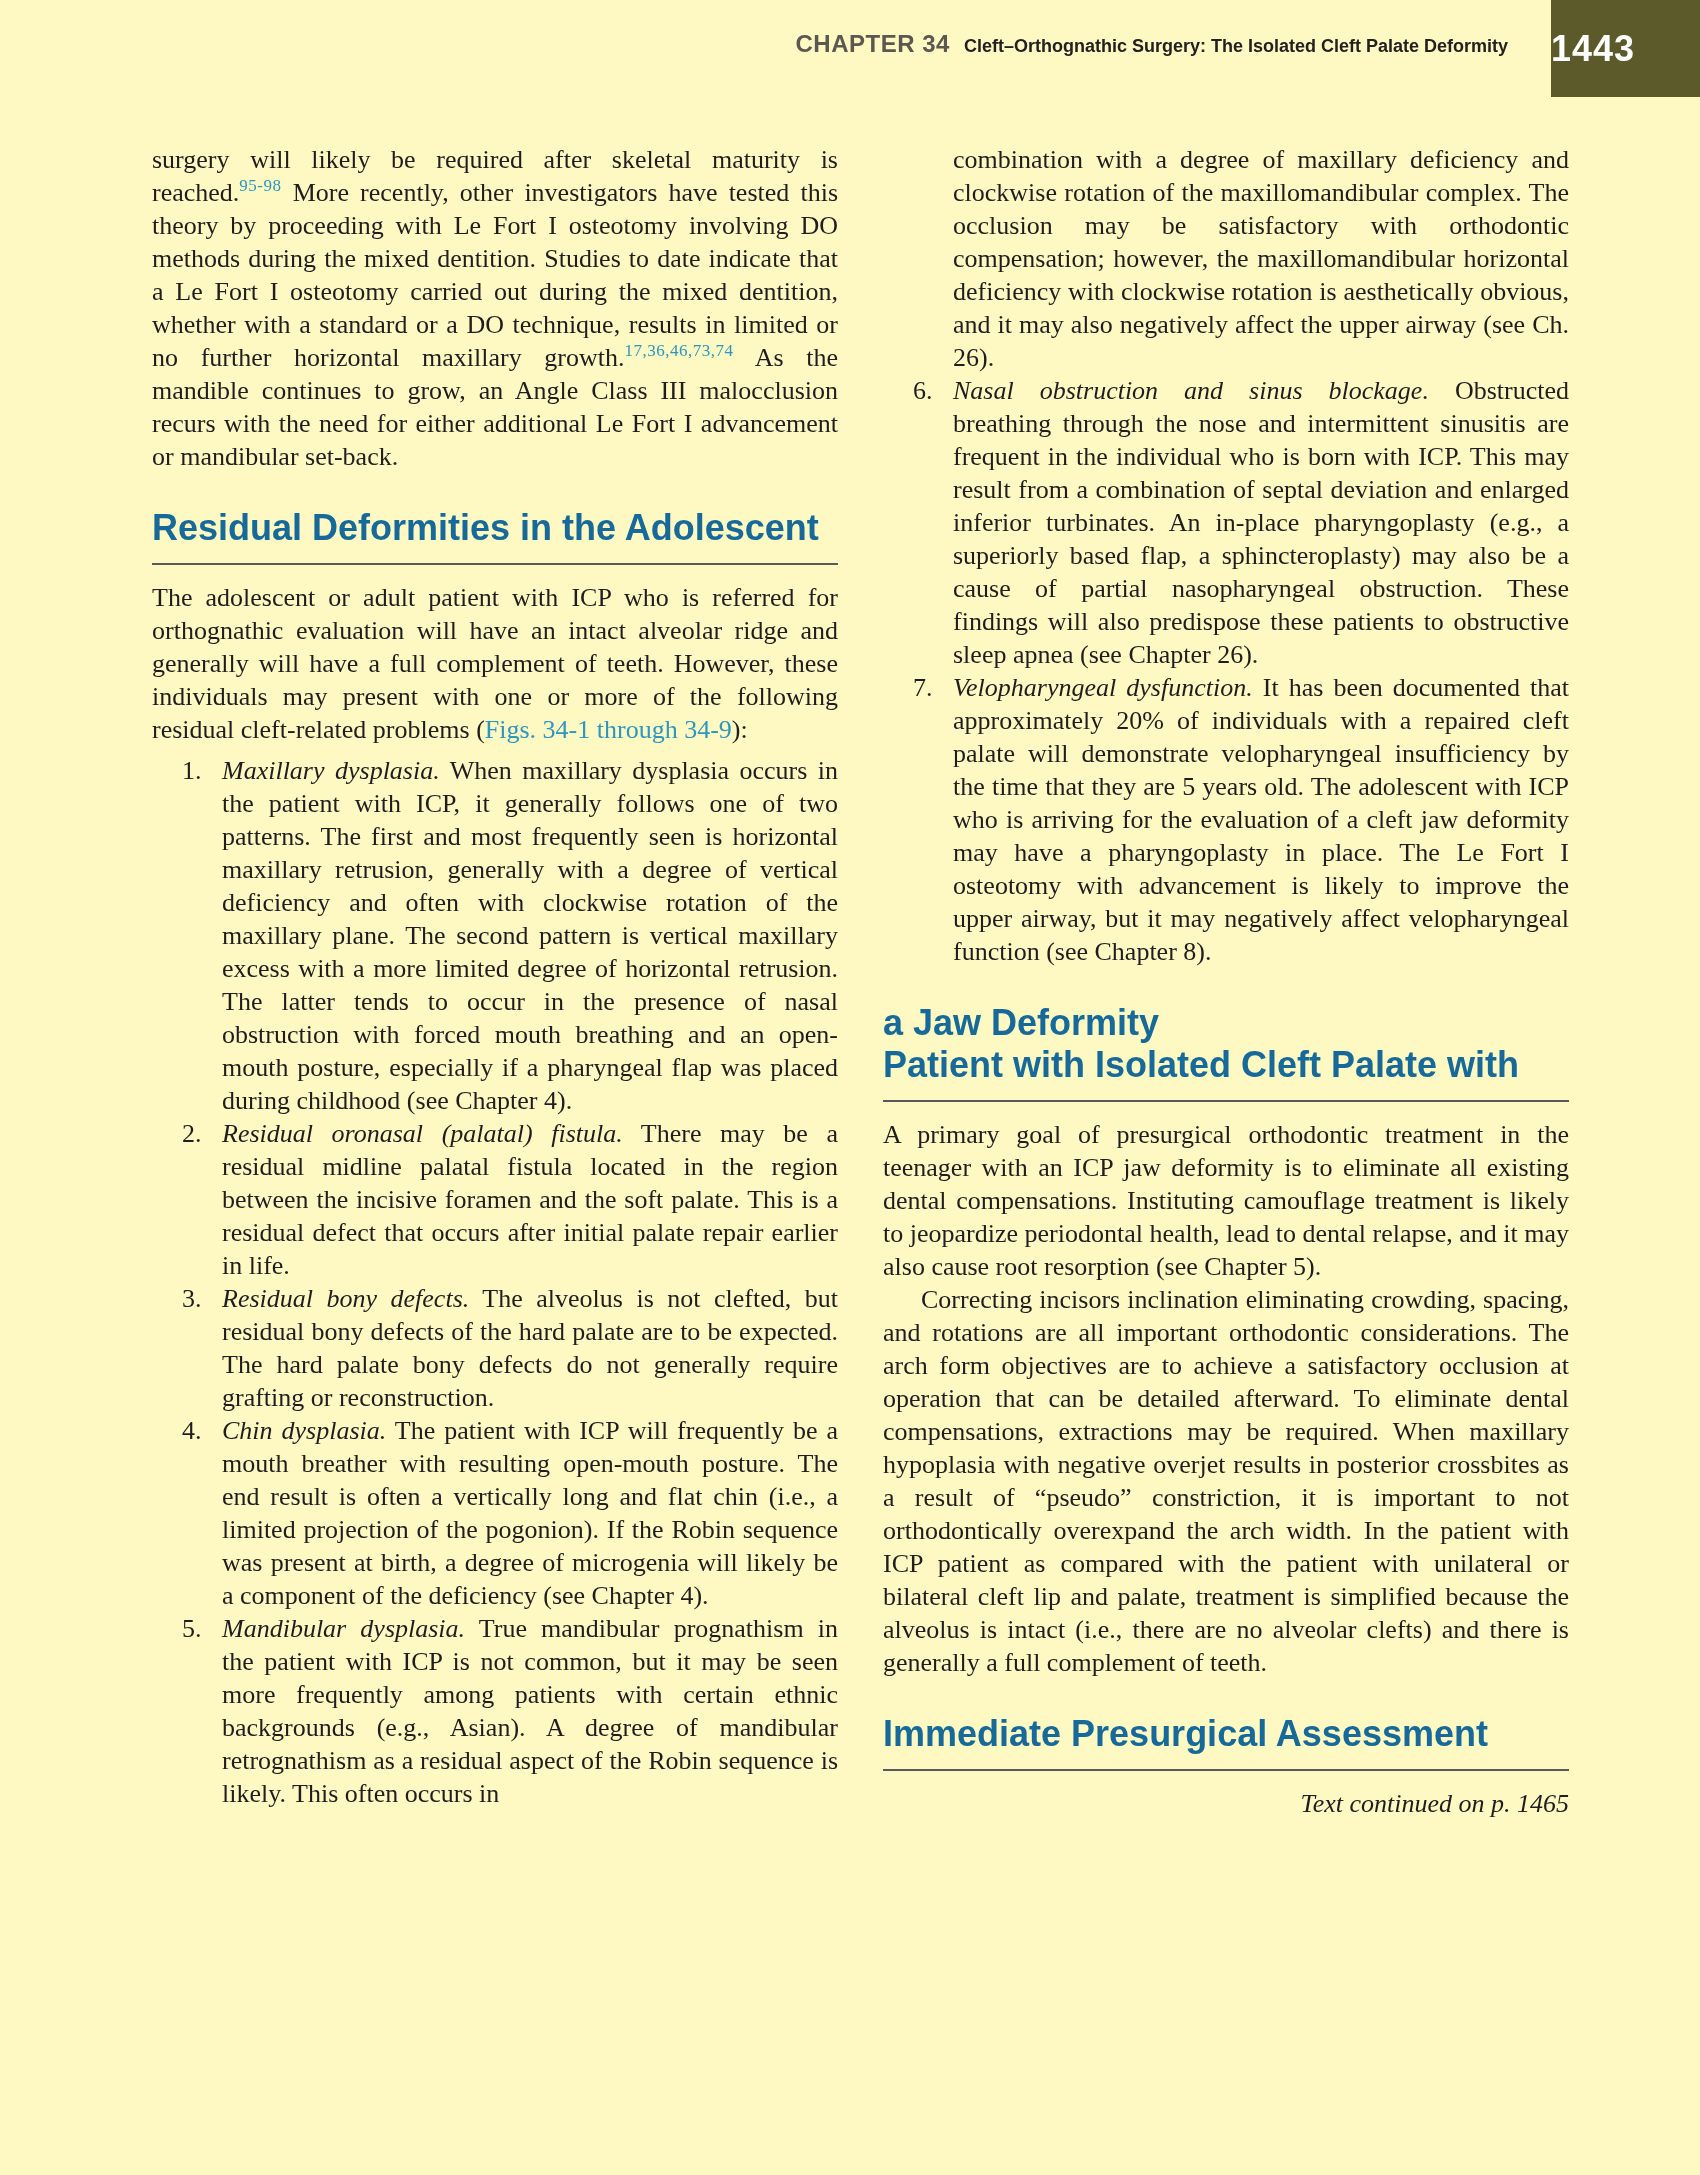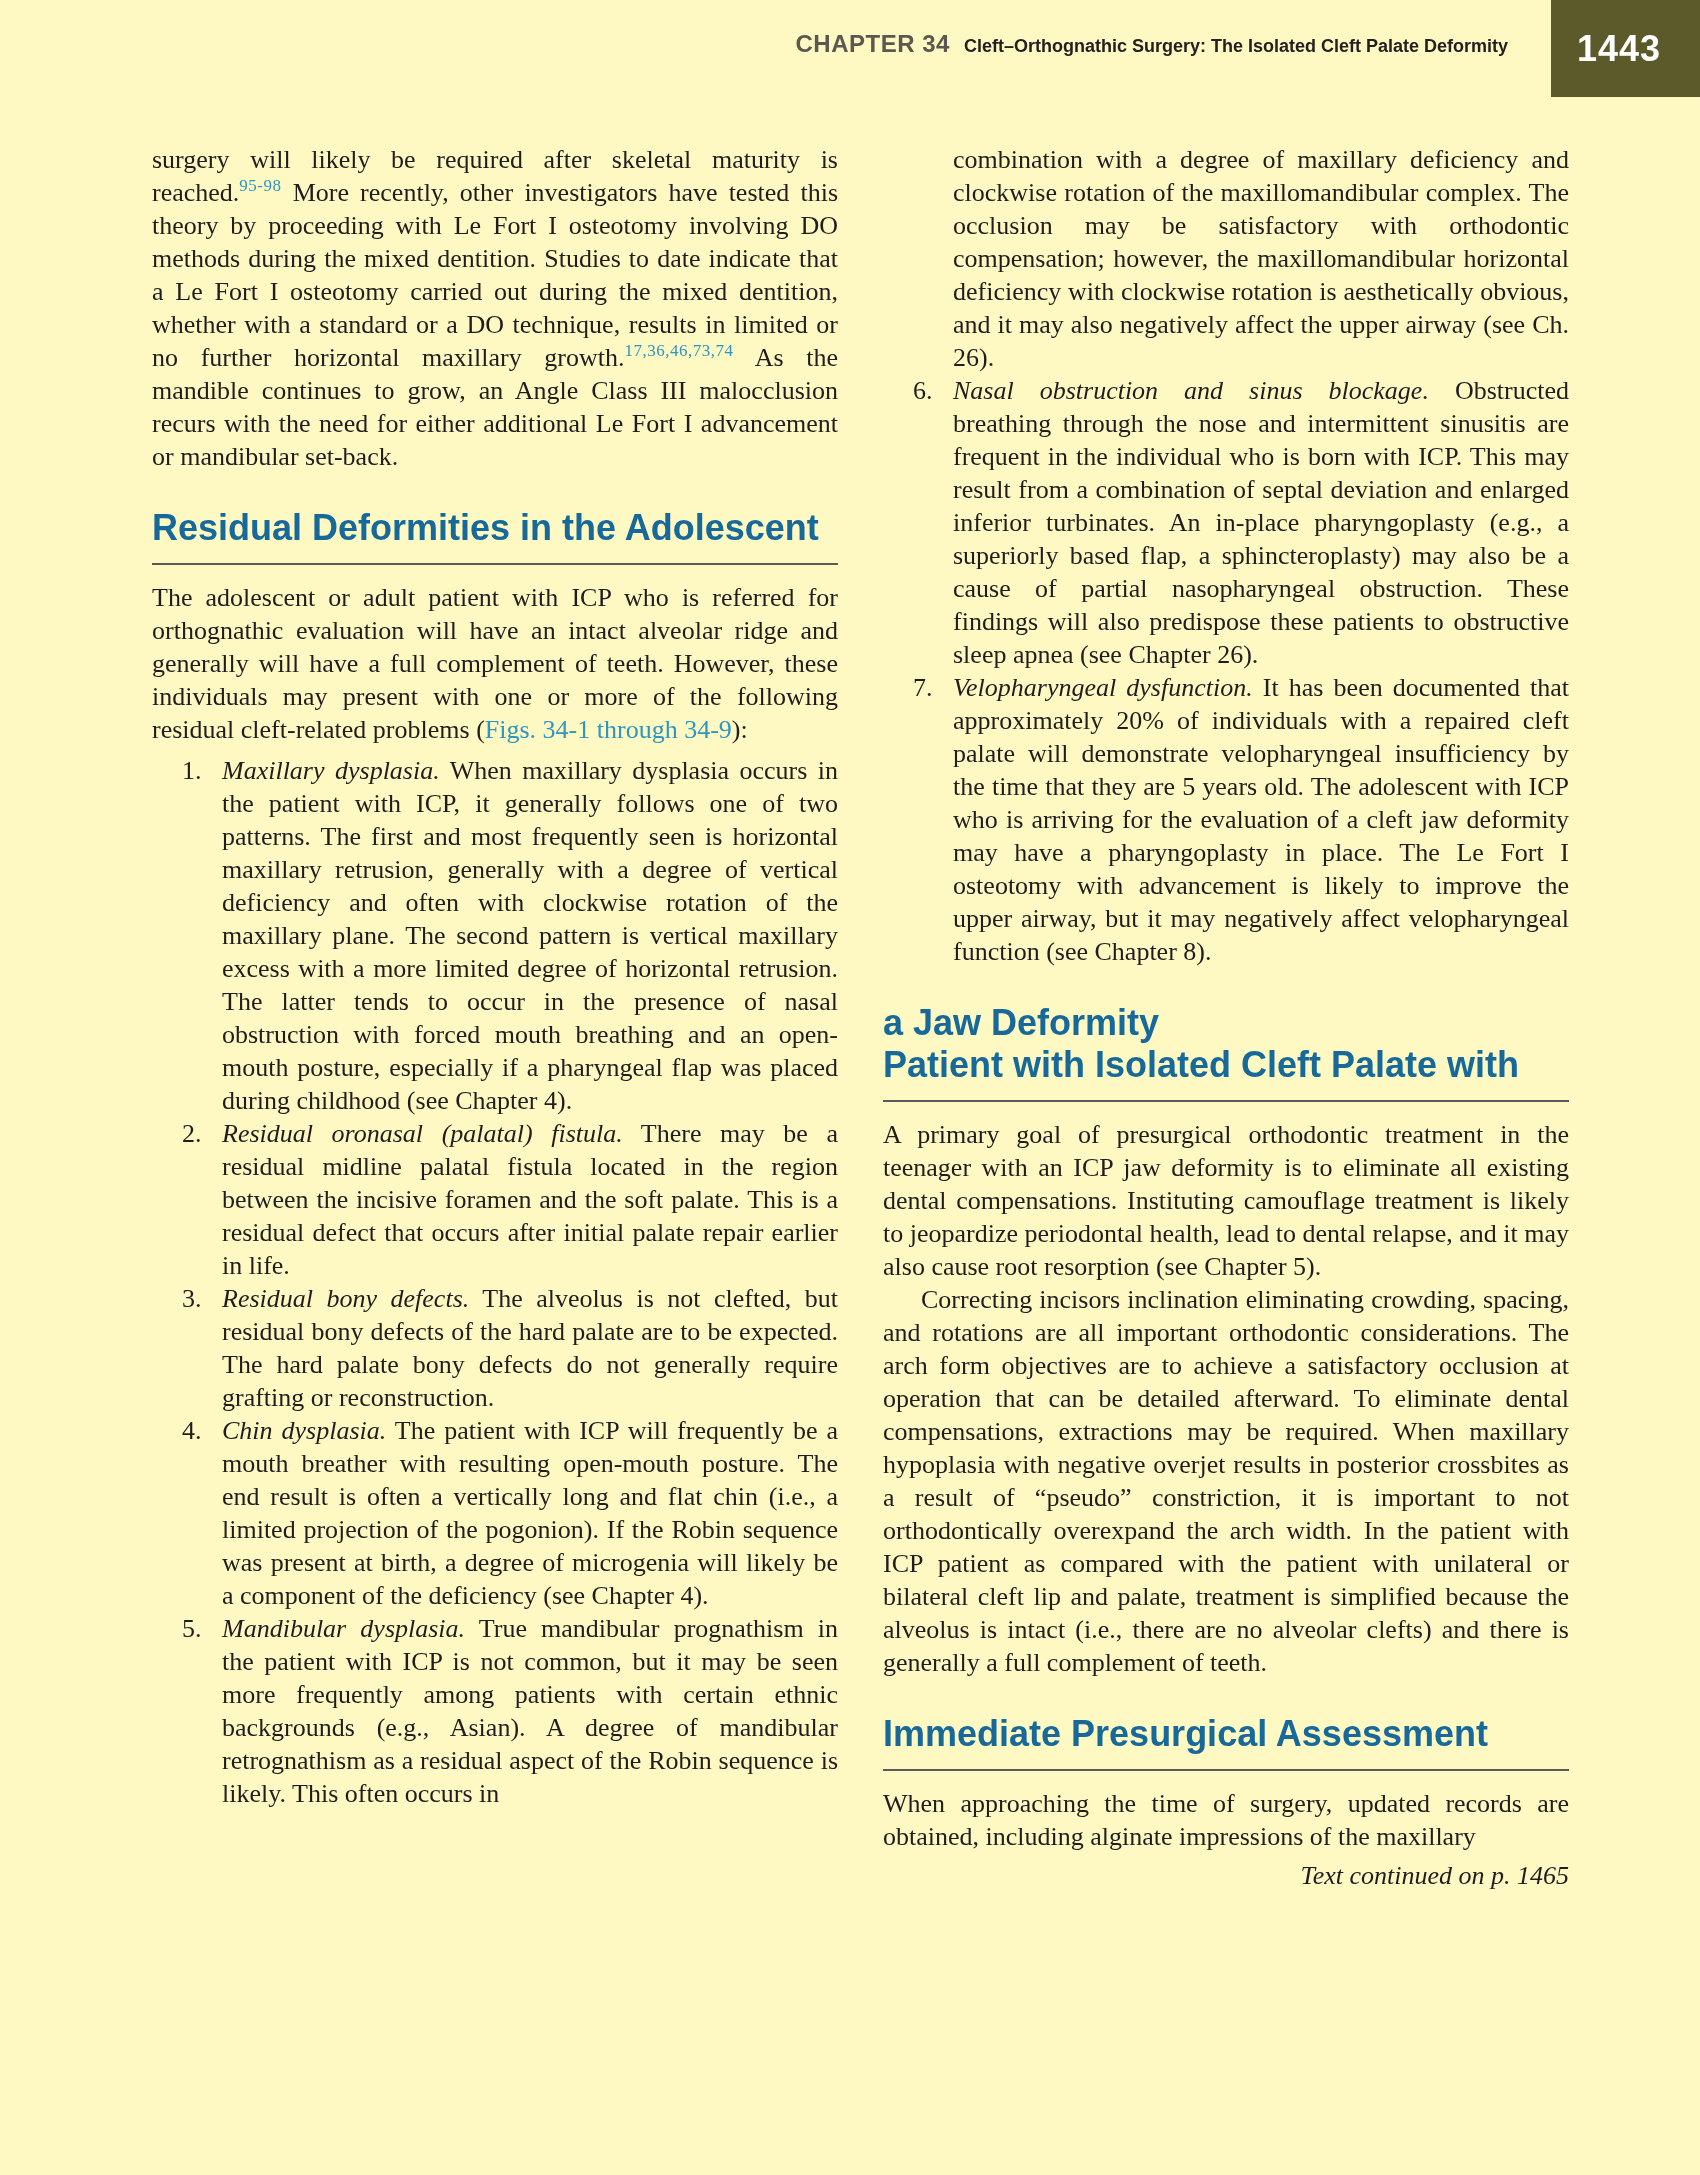--- a/index.html
+++ b/index.html
@@ -18,21 +18,21 @@
   .chapter-label { font-weight:bold; font-size:24px; color:#5b5850; letter-spacing:0.5px; }
   .chapter-title { font-weight:bold; font-size:18px; color:#232021; }
 
   .folio-box {
     position:absolute; top:0; left:1551px; width:149px; height:97px;
     background:#5c5a2b; display:flex; align-items:center;
     font-family:"Liberation Sans", sans-serif;
   }
   .folio-box .num {
     color:#ffffff; font-weight:bold; font-size:36px;
-    padding-left:26px; letter-spacing:1px;
+    letter-spacing:1px;
   }
 
   
   .col { position:absolute; top:143px; width:686px; }
   .col-left  { left:152px; }
   .col-right { left:883px; }
 
   p.body-para {
     margin:0; font-size:26px; line-height:33px;
     text-align:justify; hyphens:none;
@@ -123,18 +123,17 @@
     <div class="rule"></div>
 
     <p class="body-para">A primary goal of presurgical orthodontic treatment in the teenager with an ICP jaw deformity is to eliminate all existing dental compensations. Instituting camouflage treatment is likely to jeopardize periodontal health, lead to dental relapse, and it may also cause root resorption (see Chapter 5).</p>
     <p class="body-para first-indent">Correcting incisors inclination eliminating crowding, spacing, and rotations are all important orthodontic considerations. The arch form objectives are to achieve a satisfactory occlusion at operation that can be detailed afterward. To eliminate dental compensations, extractions may be required. When maxillary hypoplasia with negative overjet results in posterior crossbites as a result of “pseudo” constriction, it is important to not orthodontically overexpand the arch width. In the patient with ICP patient as compared with the patient with unilateral or bilateral cleft lip and palate, treatment is simplified because the alveolus is intact (i.e., there are no alveolar clefts) and there is generally a full complement of teeth.</p>
 
     <h2 class="section-heading">
       <span class="hl">Immediate Presurgical Assessment</span>
     </h2>
     <div class="rule"></div>
 
-    <p class="body-para">When approaching the time of surgery, updated records are obtained, including alginate impressions of the maxillary</p>
 
     <div class="continued-note">Text continued on p. 1465</div>
   </div>
 
 </div>
 
 </body></html>

